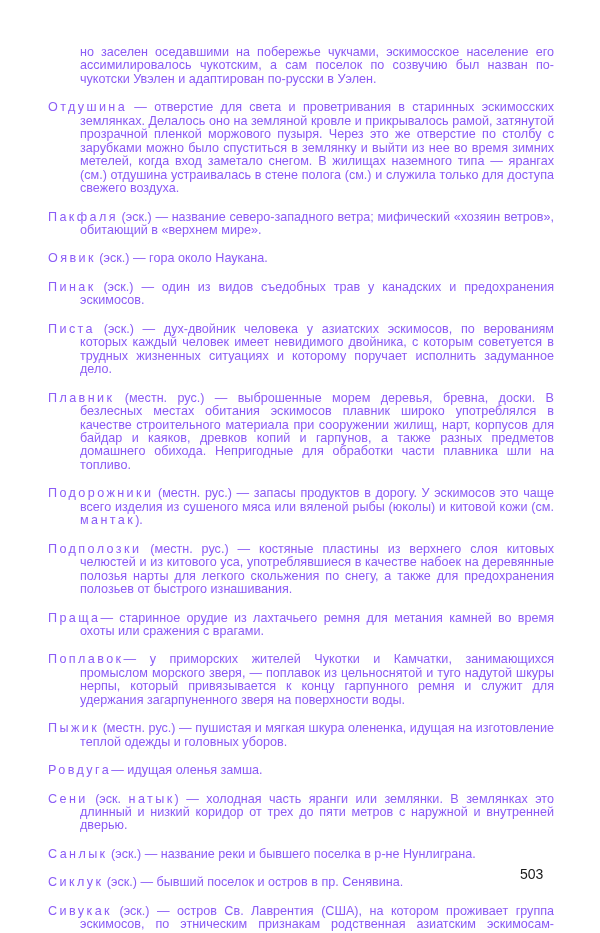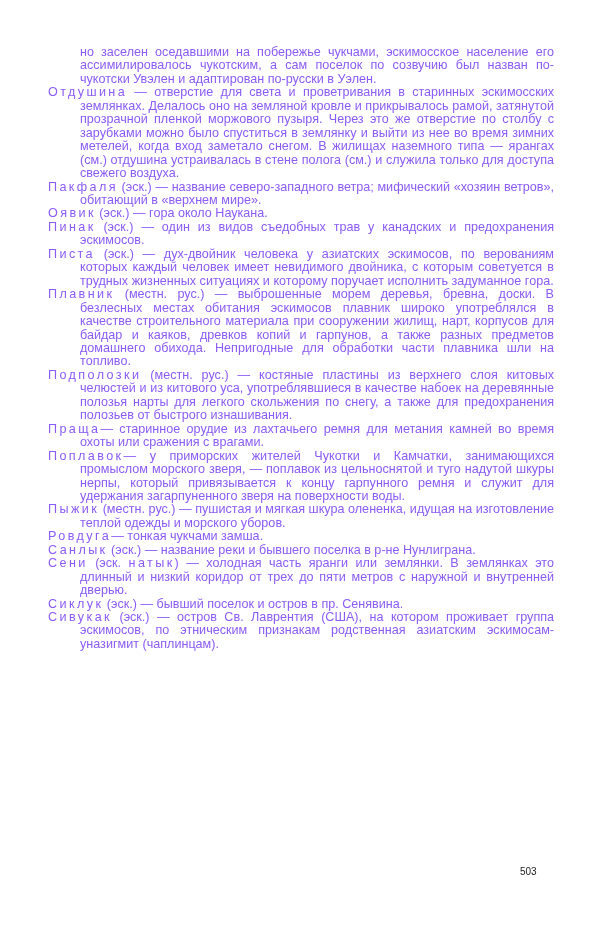--- a/index.html
+++ b/index.html
@@ -4,65 +4,66 @@
 <style>
   html, body { margin: 0; padding: 0; background: #ffffff; }
   body { width: 600px; height: 933px; position: relative; overflow: hidden; }
   .page {
     position: absolute; left: 48px; top: 46px; width: 506px;
     font-family: Liberation Sans, sans-serif;
     font-size: 12.6px; line-height: 13.45px; color: #8b5cf6;
     text-align: justify;
   }
   .cont { padding-left: 32px; text-indent: 0; }
-  .entry { padding-left: 32px; text-indent: -32px; margin-top: 0; }
+  .entry { padding-left: 32px; text-indent: -32px; margin-top: 15px; }
   .head { letter-spacing: 2.4px; }
   .tag { }
   .xref { letter-spacing: 2.4px; }
   .pagenum {
     position: absolute; left: 520px; top: 866px;
     font-family: "Liberation Sans", "DejaVu Sans", sans-serif;
-    font-size: 10px; color: #1a1a1a;
+    font-size: 14px; color: #1a1a1a;
   }
 </style>
 </head>
 <body>
 
 <div class="page">
   <div class="cont">но заселен оседавшими на побережье чукчами, эскимосское население его ассимилировалось чукотским, а сам поселок по созвучию был назван по-чукотски Увэлен и адаптирован по-русски в Уэлен.</div>
 
   <div class="entry"><span class="head">Отдушина</span> <span>— отверстие для света и проветривания в старинных эскимосских землянках. Делалось оно на земляной кровле и прикрывалось рамой, затянутой прозрачной пленкой моржового пузыря. Через это же отверстие по столбу с зарубками можно было спуститься в землянку и выйти из нее во время зимних метелей, когда вход заметало снегом. В жилищах наземного типа — ярангах (см.) отдушина устраивалась в стене полога (см.) и служила только для доступа свежего воздуха.</span></div>
 
   <div class="entry"><span class="head">Пакфаля</span> <span class="tag">(эск.)</span> <span>— название северо-западного ветра; мифический «хозяин ветров», обитающий в «верхнем мире».</span></div>
 
   <div class="entry"><span class="head">Оявик</span> <span class="tag">(эск.)</span> <span>— гора около Наукана.</span></div>
 
   <div class="entry"><span class="head">Пинак</span> <span class="tag">(эск.)</span> <span>— один из видов съедобных трав у канадских и предохранения эскимосов.</span></div>
 
-  <div class="entry"><span class="head">Писта</span> <span class="tag">(эск.)</span> <span>— дух-двойник человека у азиатских эскимосов, по верованиям которых каждый человек имеет невидимого двойника, с которым советуется в трудных жизненных ситуациях и которому поручает исполнить задуманное гора.</span></div>
+  <div class="entry"><span class="head">Писта</span> <span class="tag">(эск.)</span> <span>— дух-двойник человека у азиатских эскимосов, по верованиям которых каждый человек имеет невидимого двойника, с которым советуется в трудных жизненных ситуациях и которому поручает исполнить задуманное дело.</span></div>
 
   <div class="entry"><span class="head">Плавник</span> <span class="tag">(местн. рус.)</span> <span>— выброшенные морем деревья, бревна, доски. В безлесных местах обитания эскимосов плавник широко употреблялся в качестве строительного материала при сооружении жилищ, нарт, корпусов для байдар и каяков, древков копий и гарпунов, а также разных предметов домашнего обихода. Непригодные для обработки части плавника шли на топливо.</span></div>
 
+  <div class="entry"><span class="head">Подорожники</span> <span class="tag">(местн. рус.)</span> <span>— запасы продуктов в дорогу. У эскимосов это чаще всего изделия из сушеного мяса или вяленой рыбы (юколы) и китовой кожи (см.</span> <span class="xref">мантак</span><span>).</span></div>
 
   <div class="entry"><span class="head">Подполозки</span> <span class="tag">(местн. рус.)</span> <span>— костяные пластины из верхнего слоя китовых челюстей и из китового уса, употреблявшиеся в качестве набоек на деревянные полозья нарты для легкого скольжения по снегу, а также для предохранения полозьев от быстрого изнашивания.</span></div>
 
 
   <div class="entry"><span class="head">Праща</span><span>— старинное орудие из лахтачьего ремня для метания камней во время охоты или сражения с врагами.</span></div>
 
   <div class="entry"><span class="head">Поплавок</span><span>— у приморских жителей Чукотки и Камчатки, занимающихся промыслом морского зверя, — поплавок из цельноснятой и туго надутой шкуры нерпы, который привязывается к концу гарпунного ремня и служит для удержания загарпуненного зверя на поверхности воды.</span></div>
 
 
-  <div class="entry"><span class="head">Пыжик</span> <span class="tag">(местн. рус.)</span> <span>— пушистая и мягкая шкура олененка, идущая на изготовление теплой одежды и морского уборов.</span></div>
+  <div class="entry"><span class="head">Пыжик</span> <span class="tag">(местн. рус.)</span> <span>— пушистая и мягкая шкура олененка, идущая на изготовление теплой одежды и головных уборов.</span></div>
 
 
-  <div class="entry"><span class="head">Ровдуга</span><span>— тонкая чукчами замша.</span></div>
+  <div class="entry"><span class="head">Ровдуга</span><span>— идущая оленья замша.</span></div>
 
 
+  <div class="entry"><span class="head">Сени</span> <span class="tag">(эск.</span> <span class="xref">натык</span><span>)</span> <span>— холодная часть яранги или землянки. В землянках это длинный и низкий коридор от трех до пяти метров с наружной и внутренней дверью.</span></div>
+
   <div class="entry"><span class="head">Санлык</span> <span class="tag">(эск.)</span> <span>— название реки и бывшего поселка в р-не Нунлиграна.</span></div>
-
-  <div class="entry"><span class="head">Сени</span> <span class="tag">(эск.</span> <span class="xref">натык</span><span>)</span> <span>— холодная часть яранги или землянки. В землянках это длинный и низкий коридор от трех до пяти метров с наружной и внутренней дверью.</span></div>
 
   <div class="entry"><span class="head">Сиклук</span> <span class="tag">(эск.)</span> <span>— бывший поселок и остров в пр. Сенявина.</span></div>
 
   <div class="entry"><span class="head">Сивукак</span> <span class="tag">(эск.)</span> <span>— остров Св. Лаврентия (США), на котором проживает группа эскимосов, по этническим признакам родственная азиатским эскимосам-уназигмит (чаплинцам).</span></div>
 </div>
 
 <div class="pagenum">503</div>
 
 </body></html>

